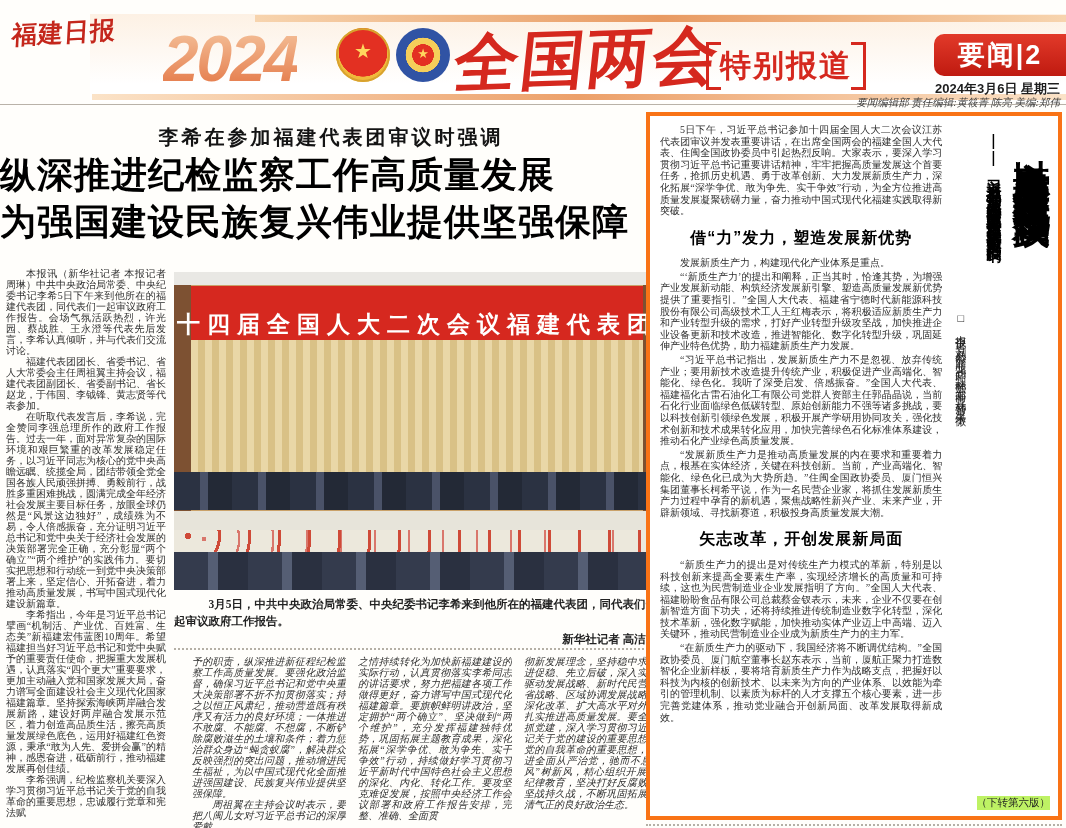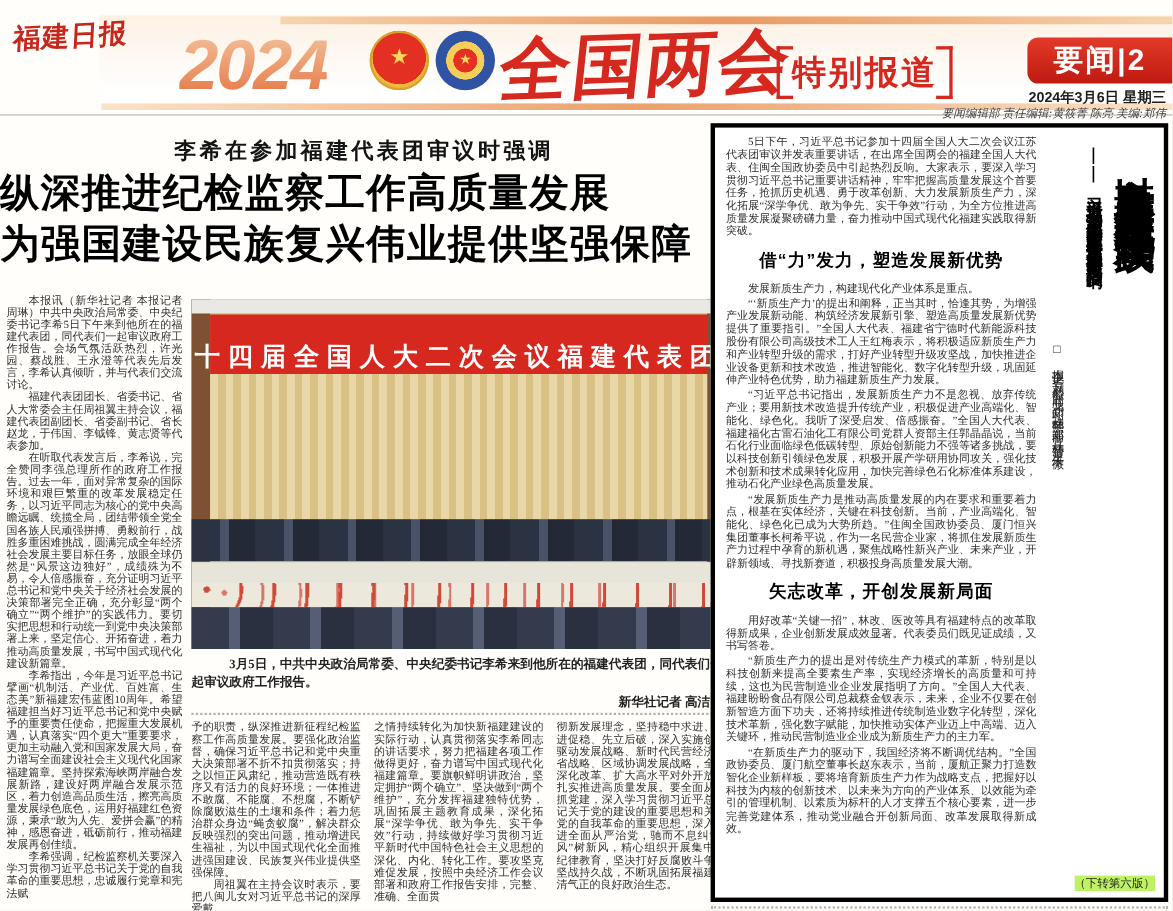--- a/index.html
+++ b/index.html
@@ -65,28 +65,28 @@
         repeating-radial-gradient(circle at 30px 9px,#d9766b 0 2.5px,rgba(0,0,0,0) 2.5px 34px),#ece8dc;}
   .photo .row-front{position:absolute;left:0;top:88%;width:100%;height:12%;
         background:repeating-linear-gradient(90deg,#343b4d 0 34px,#555e74 34px 44px,#2a3040 44px 74px);}
   .caption{position:absolute;left:174px;top:596px;width:486px;font-size:11.5px;line-height:1.5;
         color:#222;font-family:"Liberation Serif", serif;font-weight:bold;}
   .caption .cap-text{text-indent:3em;}
   .caption .credit{text-align:right;}
   .dotted-rule{position:absolute;border-top:2px dotted #b5b0a6;}
   .dr-left{left:174px;top:648px;width:486px;}
   .dr-right{left:646px;top:824px;width:416px;}
-  .cols234{position:absolute;left:174px;top:656px;width:486px;height:172px;display:flex;gap:12px;}
+  .cols234{position:absolute;left:192px;top:656px;width:486px;height:172px;display:flex;gap:12px;font-style:italic;}
   .cols234 .col{flex:1;overflow:hidden;font-size:10px;line-height:1.1;color:#2e2e2e;
         font-family:"Liberation Serif", serif;}
   .cols234 .col p{margin:0;text-align:justify;}
   .cols234 .col p.indent{text-indent:2em;}
   
   .right-box{position:absolute;left:646px;top:112px;width:416px;height:708px;box-sizing:border-box;
-        border:4px solid #000000;background:#fff;display:flex;flex-direction:row;
+        border:4px solid #f97316;background:#fff;display:flex;flex-direction:row;
         padding:8px 2px 8px 10px;}
   .rb-body{width:288px;overflow:hidden;font-size:10px;line-height:1.16;color:#2e2e2e;
         font-family:"Liberation Serif", serif;}
   .rb-body p{margin:0 0 2px 0;text-indent:2em;text-align:justify;}
   .rb-body h3{margin:12px 0 10px 0;text-align:center;font-size:16px;letter-spacing:1px;color:#000;
         font-family:"Liberation Sans", sans-serif;}
   .v-byline{writing-mode:vertical-rl;width:26px;padding-top:188px;font-size:11px;color:#1f1f1f;
         letter-spacing:2px;overflow:hidden;}
   .v-subtitle{writing-mode:vertical-rl;width:36px;padding-top:10px;font-size:15px;font-weight:bold;
         color:#000;letter-spacing:2px;overflow:hidden;}
@@ -166,21 +166,20 @@
 
   <aside class="right-box">
     <div class="rb-body">
       <p>5日下午，习近平总书记参加十四届全国人大二次会议江苏代表团审议并发表重要讲话，在出席全国两会的福建全国人大代表、住闽全国政协委员中引起热烈反响。大家表示，要深入学习贯彻习近平总书记重要讲话精神，牢牢把握高质量发展这个首要任务，抢抓历史机遇、勇于改革创新、大力发展新质生产力，深化拓展“深学争优、敢为争先、实干争效”行动，为全方位推进高质量发展凝聚磅礴力量，奋力推动中国式现代化福建实践取得新突破。</p>
       <h3>借“力”发力，塑造发展新优势</h3>
       <p>发展新质生产力，构建现代化产业体系是重点。</p>
       <p>“‘新质生产力’的提出和阐释，正当其时，恰逢其势，为增强产业发展新动能、构筑经济发展新引擎、塑造高质量发展新优势提供了重要指引。”全国人大代表、福建省宁德时代新能源科技股份有限公司高级技术工人王红梅表示，将积极适应新质生产力和产业转型升级的需求，打好产业转型升级攻坚战，加快推进企业设备更新和技术改造，推进智能化、数字化转型升级，巩固延伸产业特色优势，助力福建新质生产力发展。</p>
       <p>“习近平总书记指出，发展新质生产力不是忽视、放弃传统产业；要用新技术改造提升传统产业，积极促进产业高端化、智能化、绿色化。我听了深受启发、倍感振奋。”全国人大代表、福建福化古雷石油化工有限公司党群人资部主任郭晶晶说，当前石化行业面临绿色低碳转型、原始创新能力不强等诸多挑战，要以科技创新引领绿色发展，积极开展产学研用协同攻关，强化技术创新和技术成果转化应用，加快完善绿色石化标准体系建设，推动石化产业绿色高质量发展。</p>
       <p>“发展新质生产力是推动高质量发展的内在要求和重要着力点，根基在实体经济，关键在科技创新。当前，产业高端化、智能化、绿色化已成为大势所趋。”住闽全国政协委员、厦门恒兴集团董事长柯希平说，作为一名民营企业家，将抓住发展新质生产力过程中孕育的新机遇，聚焦战略性新兴产业、未来产业，开辟新领域、寻找新赛道，积极投身高质量发展大潮。</p>
       <h3>矢志改革，开创发展新局面</h3>
-      <p>用好改革“关键一招”，林改、医改等具有福建特点的改革取得新成果，企业创新发展成效显著。代表委员们既见证成绩，又书写答卷。</p>
       <p>“新质生产力的提出是对传统生产力模式的革新，特别是以科技创新来提高全要素生产率，实现经济增长的高质量和可持续，这也为民营制造业企业发展指明了方向。”全国人大代表、福建盼盼食品有限公司总裁蔡金钗表示，未来，企业不仅要在创新智造方面下功夫，还将持续推进传统制造业数字化转型，深化技术革新，强化数字赋能，加快推动实体产业迈上中高端、迈入关键环，推动民营制造业企业成为新质生产力的主力军。</p>
       <p>“在新质生产力的驱动下，我国经济将不断调优结构。”全国政协委员、厦门航空董事长赵东表示，当前，厦航正聚力打造数智化企业新样板，要将培育新质生产力作为战略支点，把握好以科技为内核的创新技术、以未来为方向的产业体系、以效能为牵引的管理机制、以素质为标杆的人才支撑五个核心要素，进一步完善党建体系，推动党业融合开创新局面、改革发展取得新成效。</p>
     </div>
     <div class="v-byline">□本报记者 刘必然 严顺龙 郑昭 林宇熙 郑雨萱 林清智 朱子微</div>
     <div class="v-subtitle">——习近平总书记参加江苏代表团审议时的重要讲话在福建代表委员中引起热烈反响</div>
     <div class="v-headline">以高质量发展推进中国式现代化福建实践</div>
     <div class="continued">（下转第六版）</div>
   </aside>
 
   <div class="dotted-rule dr-right"></div>

